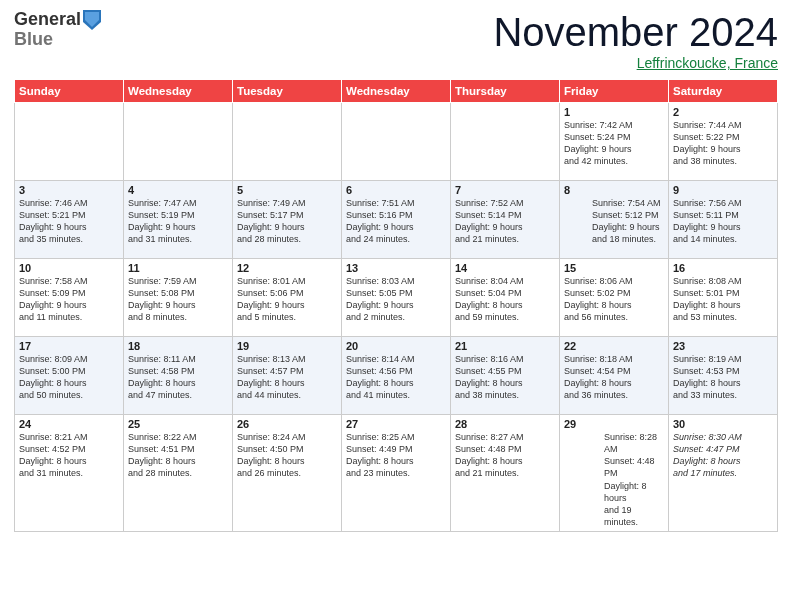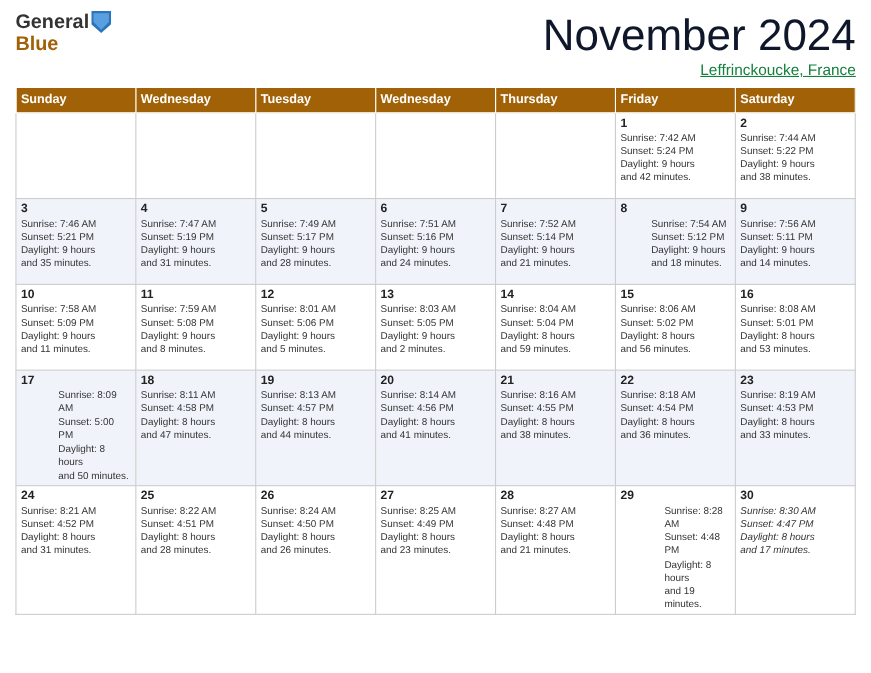--- a/index.html
+++ b/index.html
@@ -31,21 +31,21 @@
       line-height: 1.1;
     }
     .logo-general {
       font-size: 18px;
       font-weight: bold;
       color: #333;
     }
     .logo-blue {
       font-size: 18px;
       font-weight: bold;
-      color: #a16207;
+      color: #737373;
     }
     .logo-icon {
       width: 18px;
       height: 22px;
       margin-left: 2px;
       margin-top: -2px;
     }
     .title-area {
       text-align: right;
     }
@@ -58,21 +58,21 @@
       font-size: 14px;
       color: #15803d;
       text-decoration: underline;
     }
     .calendar {
       width: 100%;
       border-collapse: collapse;
       table-layout: fixed;
     }
     .calendar th {
-      background: #a16207;
+      background: #ef4444;
       color: #fff;
       font-size: 11.5px;
       font-weight: bold;
       padding: 5px 4px;
       text-align: left;
       border: 1px solid #fff;
     }
     .calendar td {
       border: 1px solid #ccc;
       vertical-align: top;
@@ -258,21 +258,21 @@
             <span class="day-num">16</span>
             <div class="day-info" style="white-space: pre-line;">Sunrise: 8:08 AM
 Sunset: 5:01 PM
 Daylight: 8 hours
 and 53 minutes.</div>
           </td>
         </tr>
         <tr>
           <td>
             <span class="day-num">17</span>
-            <div class="day-info" style="white-space: pre-line; margin-left: 34px;">Sunrise: 8:09 AM
+            <div class="day-info" style="white-space: pre-line;">Sunrise: 8:09 AM
 Sunset: 5:00 PM
 Daylight: 8 hours
 and 50 minutes.</div>
           </td>
           <td>
             <span class="day-num">18</span>
             <div class="day-info" style="white-space: pre-line;">Sunrise: 8:11 AM
 Sunset: 4:58 PM
 Daylight: 8 hours
 and 47 minutes.</div>

